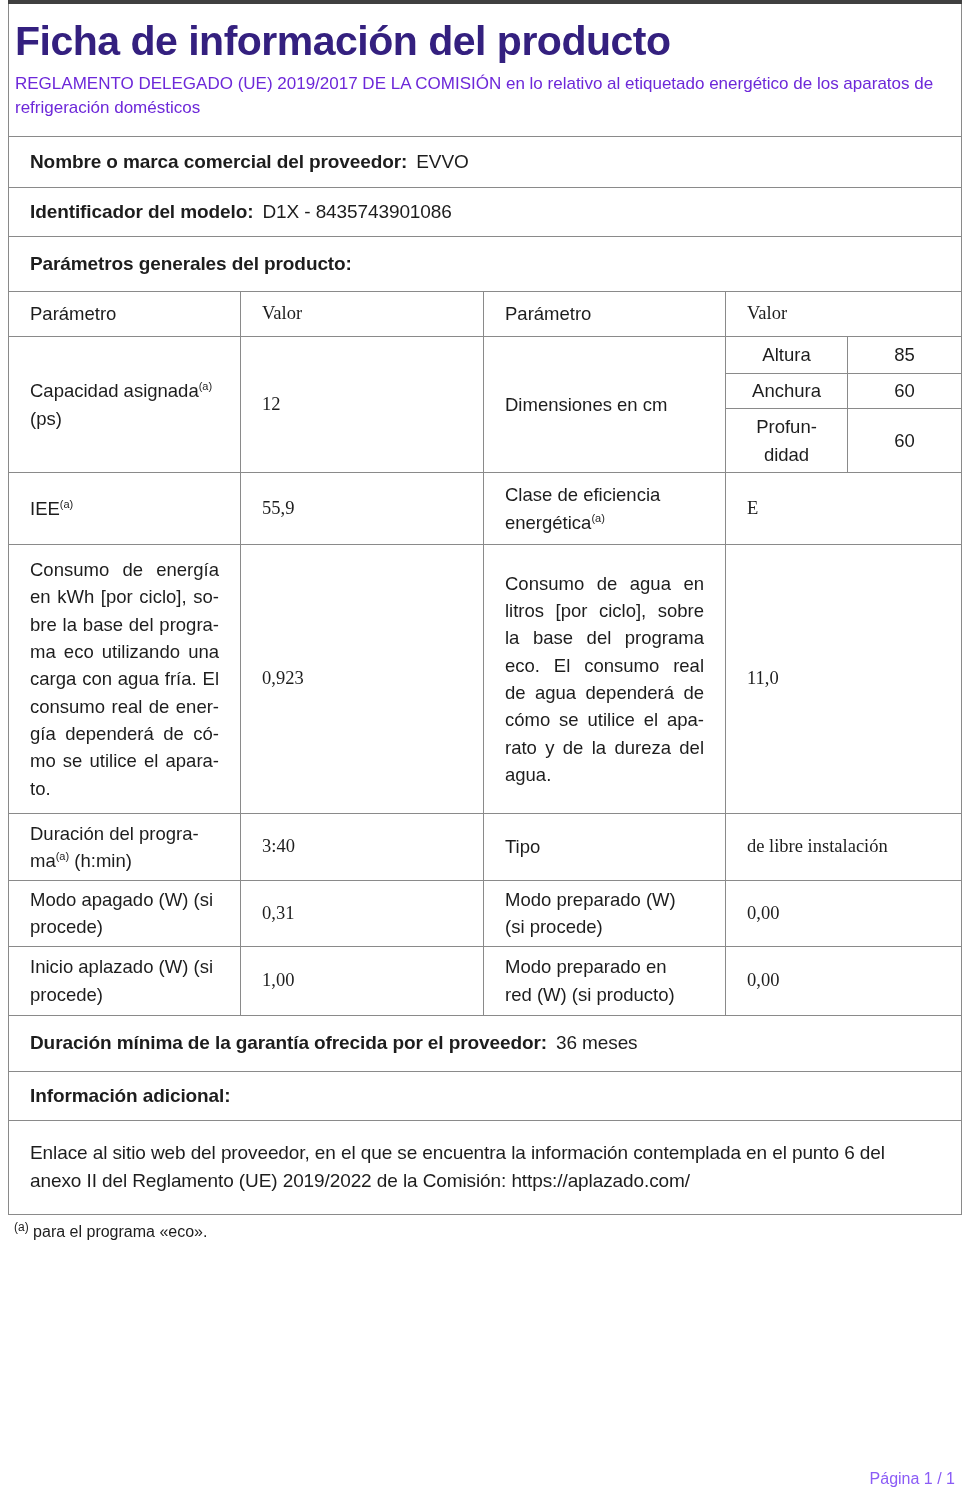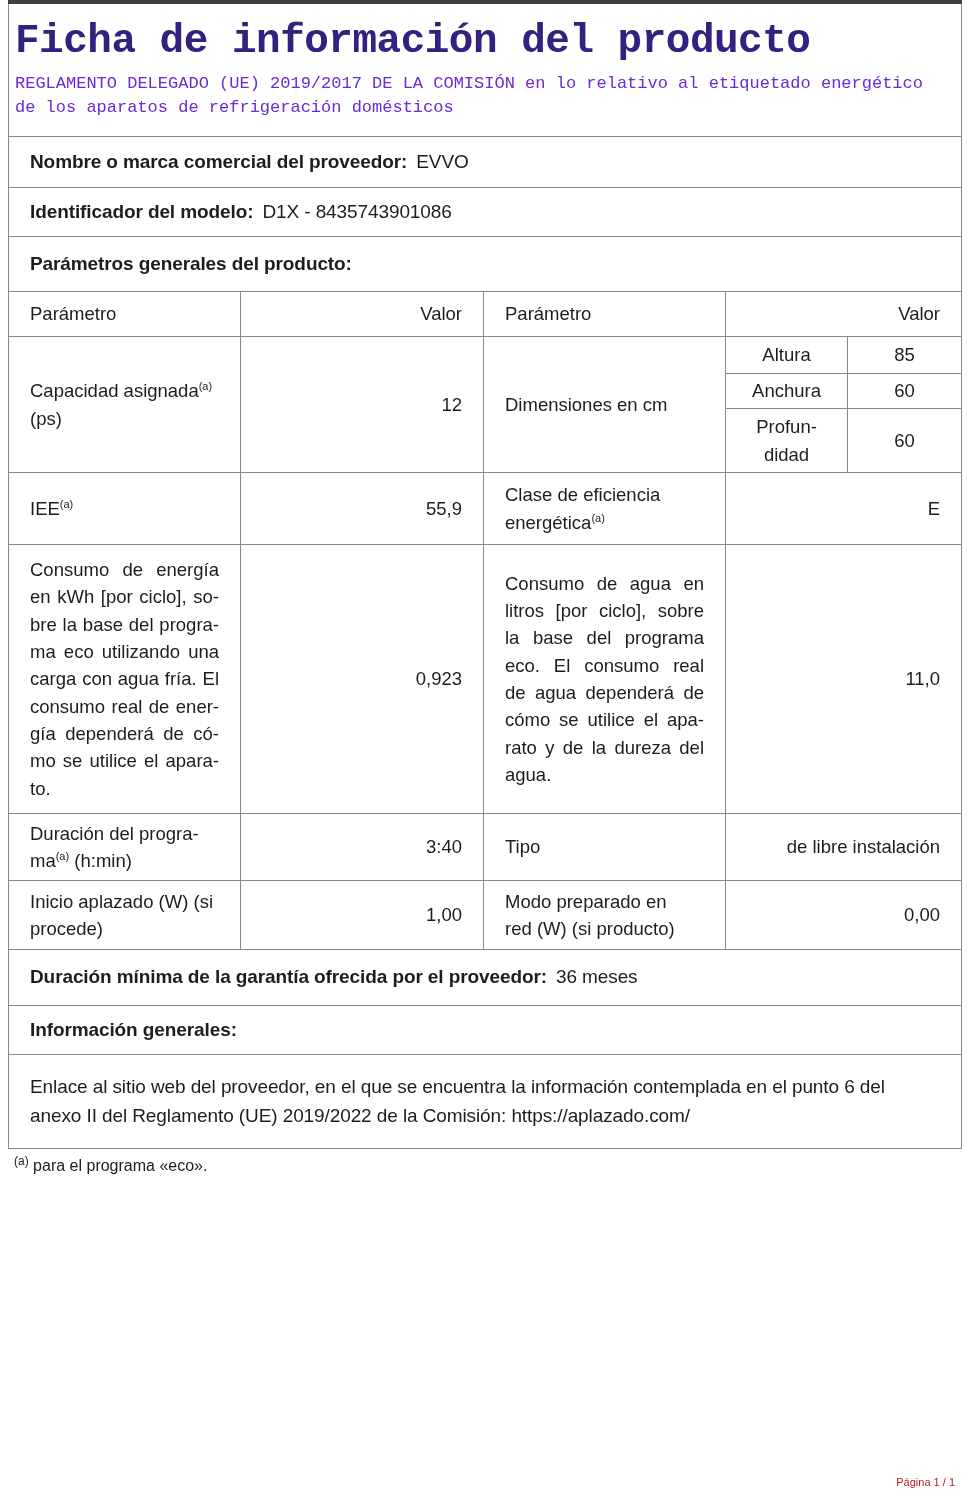--- a/index.html
+++ b/index.html
@@ -6,40 +6,40 @@
   body{font-family:"Liberation Sans","DejaVu Sans",sans-serif;color:#1d1d1d;}
   .page{position:relative;width:969px;height:1500px;background:#ffffff;overflow:hidden;}
   table.doc{border-collapse:collapse;table-layout:fixed;width:953px;margin-left:8px;
             border-top:4px solid #404040;font-size:18.5px;}
   col.c1{width:232px;}col.c2{width:243px;}col.c3{width:242px;}col.c4{width:236px;}
   td{border:1.5px solid #8a8a8a;vertical-align:middle;padding:5px 21px;line-height:1.48;}
   .ml{white-space:pre-line;}
   .b{font-weight:bold;}
   .gap{margin-left:9px;}
   .fw{font-size:19px;letter-spacing:-0.1px;}
-  .title-cell{padding:6px 18px 8px 6px;font-family:Liberation Mono, monospace;}
+  .title-cell{padding:6px 18px 8px 6px;}
   .title{font-size:41px;font-weight:bold;color:#34207f;letter-spacing:-0.5px;line-height:1.15;}
   .subtitle{font-size:17px;line-height:1.4;margin-top:7px;color:#6d28d9;}
-  .val{text-align:right;}
+  .val{text-align:left;font-family:Liberation Serif, serif;}
   .just{text-align:justify;text-align-last:justify;}
   sup{font-size:11px;line-height:0;vertical-align:super;}
   .rt td{height:118px;} .rn td{height:40px;} .rd td{height:72px;} .rm td{height:38px;}
   .rp td{height:44px;}  .rh td{height:34px;} .rcap td{height:125px;} .riee td{height:61px;}
   .ridx td{height:68px;} .rcon td{height:258px;} .rdur td{height:56px;} .rrui td{height:97px;}
   .rapa td{height:54px;} .rini td{height:58px;} .rgar td{height:45px;} .rinf td{height:38px;}
   .renl td{height:83px;}
   .dims-cell{padding:0;}
   .dims-grid{display:grid;grid-template-columns:51.5% 48.5%;grid-template-rows:36px 35px auto;
              width:100%;height:100%;min-height:123px;}
   .dims-grid > div{display:flex;align-items:center;justify-content:center;text-align:center;}
   .dv{border-left:1.5px solid #8a8a8a;}
   .bt{border-top:1.5px solid #8a8a8a;}
   .footnote{margin:8px 0 0 14px;font-size:16px;color:#1d1d1d;}
   .footnote sup{font-size:12px;}
-  .page-num{position:absolute;right:14px;bottom:12px;font-size:11px;color:#b91c1c;}
+  .page-num{position:absolute;right:14px;bottom:12px;font-size:16px;color:#8b5cf6;}
 </style>
 </head>
 <body>
 
 <div class="page">
   <table class="doc">
     <colgroup>
         <col class="c1">
         <col class="c2">
         <col class="c3">
@@ -125,36 +125,44 @@
 
     <tr class="rdur">
       <td><span class="ml">Duración del progra-
 ma</span><sup>(a)</sup><span class="ml"> (h:min)</span></td>
       <td class="val">3:40</td>
       <td><span class="ml">Tipo</span></td>
       <td class="val">de libre instalación</td>
     </tr>
 
 
+    <tr class="rapa">
+      <td><span class="ml">Modo apagado (W) (si
+procede)</span></td>
+      <td class="val">0,31</td>
+      <td><span class="ml">Modo preparado (W)
+(si procede)</span></td>
+      <td class="val">0,00</td>
+    </tr>
 
     <tr class="rini">
       <td><span class="ml">Inicio aplazado (W) (si
 procede)</span></td>
       <td class="val">1,00</td>
       <td><span class="ml">Modo preparado en
 red (W) (si producto)</span></td>
       <td class="val">0,00</td>
     </tr>
 
     <tr class="rgar">
       <td colspan="4" class="fw"><span class="b">Duración mínima de la garantía ofrecida por el proveedor:</span><span class="gap">36 meses</span></td>
     </tr>
 
     <tr class="rinf">
-      <td colspan="4" class="fw"><span class="b">Información generales:</span></td>
+      <td colspan="4" class="fw"><span class="b">Información adicional:</span></td>
     </tr>
 
     <tr class="renl">
       <td colspan="4" class="fw"><span>Enlace al sitio web del proveedor, en el que se encuentra la información contemplada en el punto 6 del anexo II del Reglamento (UE) 2019/2022 de la Comisión: </span><span>https://aplazado.com/</span></td>
     </tr>
   </tbody>
     </table>
 
   <div class="footnote"><sup>(a)</sup><span class="ml"> para el programa «eco».</span></div>
 

